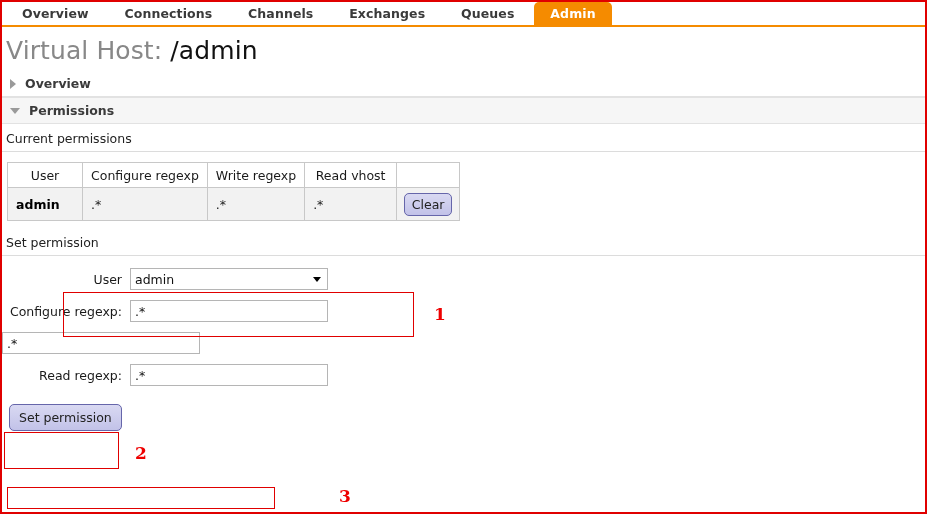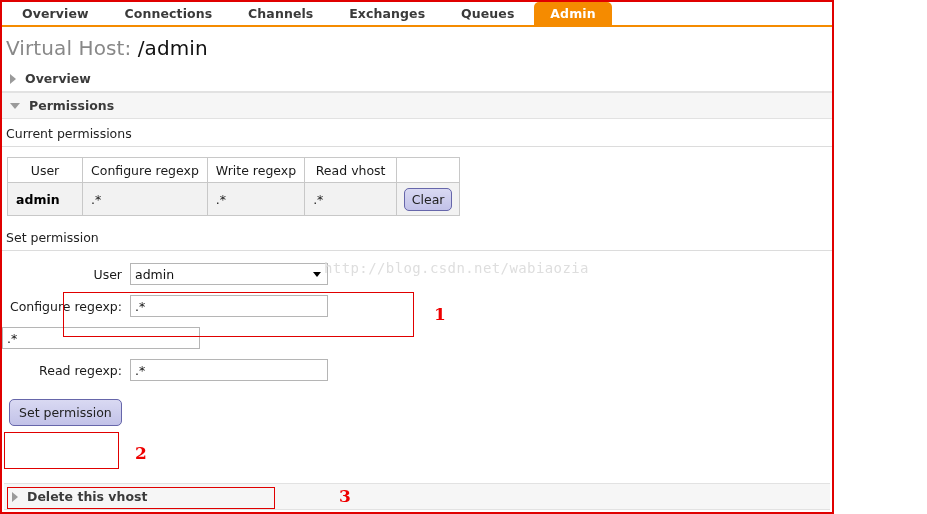--- a/index.html
+++ b/index.html
@@ -12,21 +12,21 @@
     height: 514px;
     font-family: "DejaVu Sans", "Liberation Sans", sans-serif;
     font-size: 12px;
     color: #111111;
     overflow: hidden;
   }
 
   
   #page {
     position: relative;
-    width: 834px;
+    width: 927px;
     height: 514px;
     box-sizing: border-box;
     border: 2px solid #e00000;
     background: #ffffff;
     overflow: hidden;
   }
 
   
   #tabbar {
     position: relative;
@@ -51,21 +51,21 @@
     text-align: center;
   }
   .tab.active {
     background: #f58b00;
     color: #ffffff;
     border-radius: 5px 5px 0 0;
   }
 
   
   #title {
-    font-size: 20px;
+    font-size: 25px;
     font-weight: normal;
     color: #888888;
     padding: 9px 0 6px 4px;
     letter-spacing: 0.1px;
     white-space: nowrap;
   }
   #title .vh {
     color: #111111;
   }
 
@@ -350,30 +350,24 @@
       <div class="form-field">
         <input type="text" value=".*" style="">
       </div>
     </div>
 
     <div id="set-permission-btn-wrap">
       <span class="mq-button" style="padding:5px 9px;">Set permission</span>
     </div>
   </div>
 
-  <div id="delete-bar-wrap">
-    <div class="section-bar">
-      <span class="tri right"></span><span>Delete this vhost</span>
-    </div>
-  </div>
 
   <div class="anno-box" style="left:61px; top:290px; width:351px; height:45px;"></div>
   <div class="anno-num" style="left:432px; top:302px;">1</div>
 
   <div class="anno-box" style="left:2px; top:430px; width:115px; height:37px;"></div>
   <div class="anno-num" style="left:133px; top:441px;">2</div>
 
   <div class="anno-box" style="left:5px; top:485px; width:268px; height:22px;"></div>
   <div class="anno-num" style="left:337px; top:484px;">3</div>
 
-  <div id="watermark">http://blog.csdn.net/wabiaozia</div>
 
 </div>
 
 </body></html>

